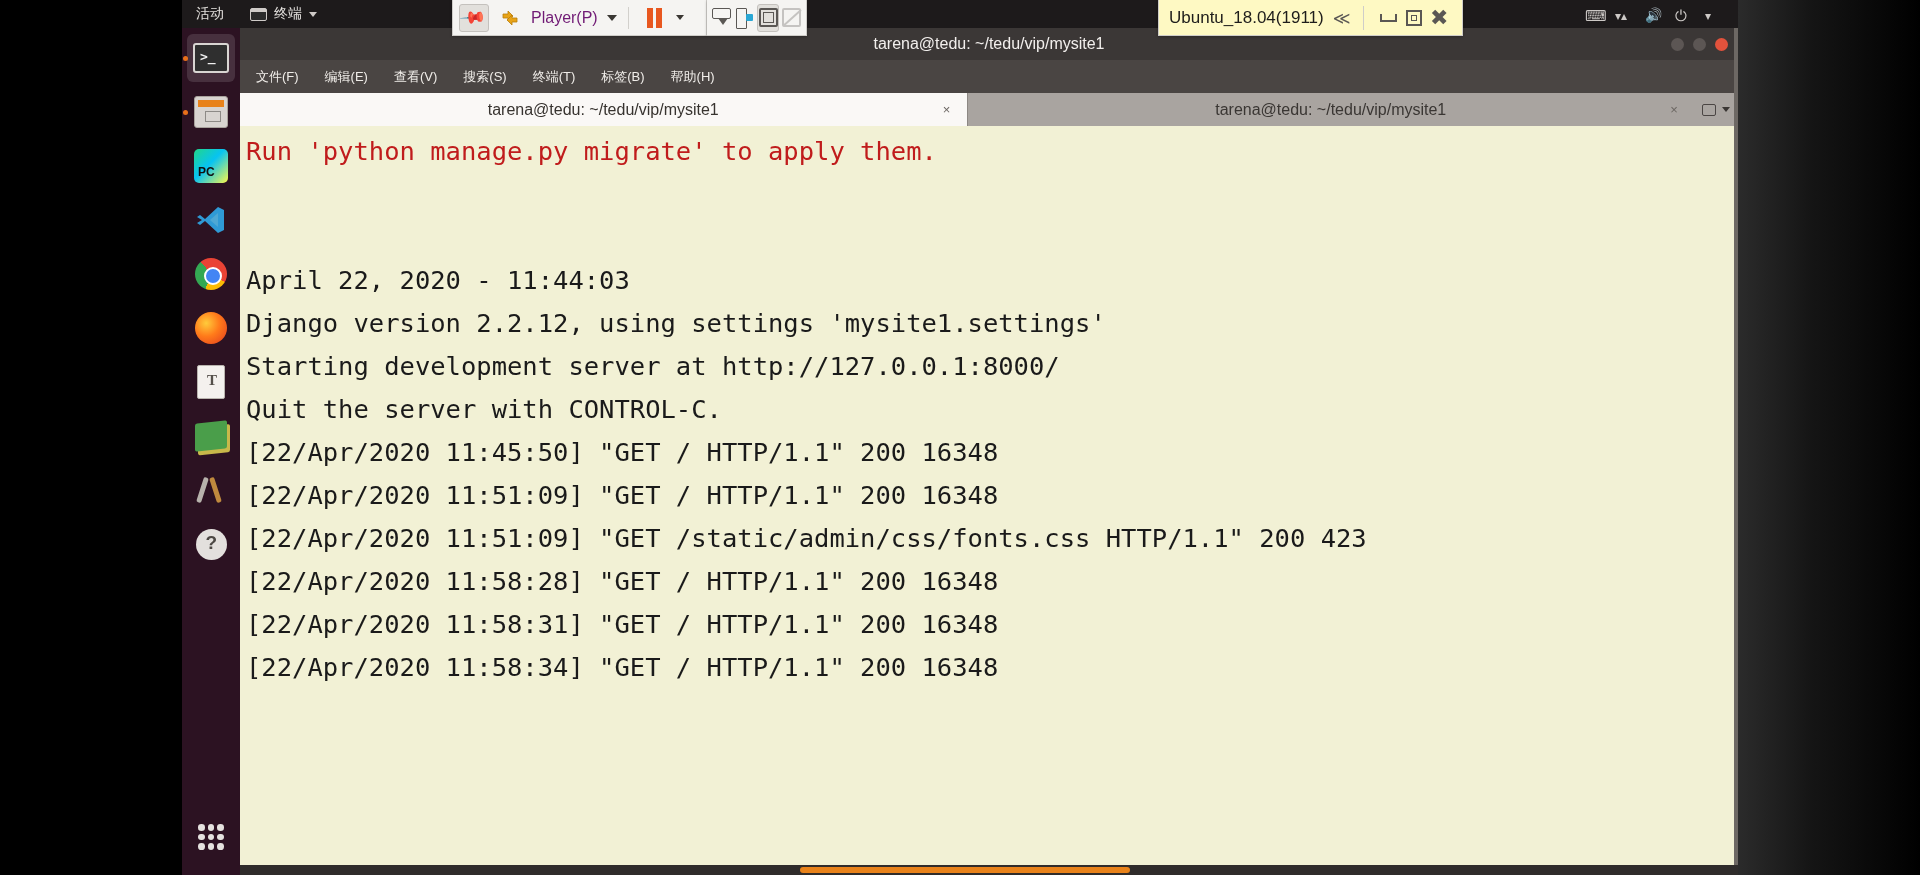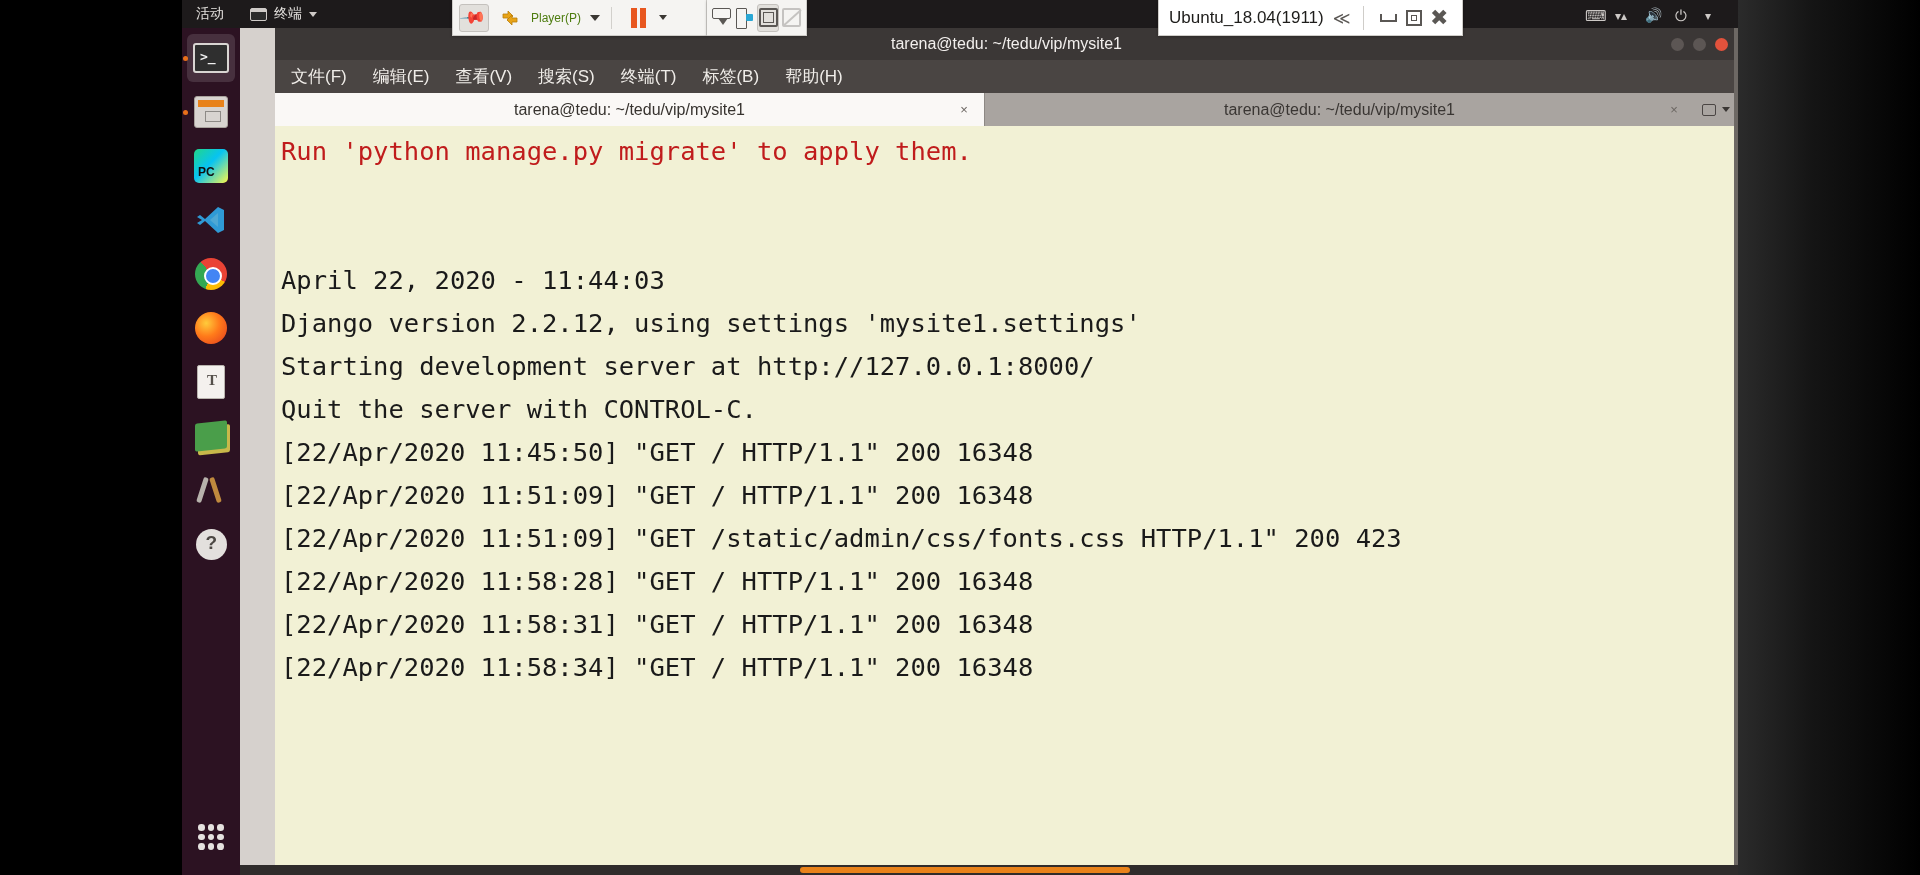--- a/index.html
+++ b/index.html
@@ -78,36 +78,35 @@
   .ic-help{width:31px;height:31px;border-radius:50%;background:#e3e0dd;position:relative;}
   .ic-help::after{content:"?";position:absolute;left:10px;top:3px;color:#4c4844;font:bold 19px "Liberation Sans",sans-serif;}
   .ic-apps{width:26px;height:26px;display:grid;grid-template-columns:repeat(3,1fr);grid-gap:3px;}
   .ic-apps span{background:#e5e2df;border-radius:50%;}
   .lnk-bottom{margin-top:auto;margin-bottom:14px;}
 
   
   #term-window{
     position:absolute; left:58px; top:28px; width:1498px; height:847px;
     background:#d6d1cd;
-    padding-left:35px;
   }
   #term-titlebar{
     height:32px; background:#3b3736; color:#ffffff;
     display:flex; align-items:center; justify-content:center;
     font-size:16px; position:relative;
   }
   #term-title{ color:#f2efed; font-family:"Liberation Sans",sans-serif; }
   .win-btns{ position:absolute; right:10px; top:0; height:32px; display:flex; align-items:center; gap:9px;}
   .wb{ width:13px;height:13px;border-radius:50%; }
   .wb.min{background:#5c5654;} .wb.max{background:#5c5654;} .wb.close{background:#e2523c;}
 
   #term-menubar{
     height:33px; background:#4a4543;
     display:flex; align-items:center; padding-left:12px; gap:18px;
-    color:#f0ede9; font-size:17px; font-family:"Liberation Sans",sans-serif;
+    color:#f0ede9; font-size:13px; font-family:"Liberation Sans",sans-serif;
   }
   #term-menubar .mi{ padding:2px 4px; cursor:default; white-space:nowrap;}
 
   #term-tabs{
     height:33px; background:#4a4543; display:flex; align-items:stretch;
   }
   .tab{
     flex:1 1 0; display:flex; align-items:center; justify-content:center;
     font-size:16px; font-family:"Liberation Sans",sans-serif; position:relative;
     min-width:0;
@@ -176,30 +175,30 @@
     box-shadow:0 1px 3px rgba(0,0,0,.25);
   }
   #vm-toolbar2{
     position:absolute; left:707px; top:0; width:100px; height:36px;
     background:#f5f4f2; border:1px solid #cfcdc9; border-top:0; border-left:0;
     display:flex; align-items:center; gap:2px; padding:0 4px;
     box-shadow:0 1px 3px rgba(0,0,0,.25);
   }
   #vm-rightbar{
     position:absolute; left:1158px; top:0; width:305px; height:36px;
-    background:#ffffff; border:1px solid #cfcdc9; border-top:0;
+    background:#fef9c3; border:1px solid #cfcdc9; border-top:0;
     display:flex; align-items:center; justify-content:flex-end; gap:0;
     padding:0 10px;
     box-shadow:0 1px 3px rgba(0,0,0,.25);
   }
   .vm-btn{ width:30px;height:28px; display:flex;align-items:center;justify-content:center;
            border-radius:3px;}
   .vm-btn.pressed{ background:#e2e0dc; border:1px solid #c4c1bd;}
   .pin-ico{ font-size:17px; color:#6d6a66; transform:rotate(40deg); }
-  .vm-label{ font-size:12px; color:#4d7c0f; font-family:"Liberation Sans",sans-serif;}
+  .vm-label{ font-size:16px; color:#701a75; font-family:"Liberation Sans",sans-serif;}
   .vm-caret{ width:0;height:0;border-left:5px solid transparent;border-right:5px solid transparent;
              border-top:6px solid #3a3733; margin-left:3px;}
   .vm-sep{ width:1px; height:22px; background:#d2d0cc; margin:0 5px;}
   .pause-ico{ display:flex; gap:3px;}
   .pause-ico i{ display:block; width:6px;height:20px;background:#e8571f;}
   .vm-caret-sm{ width:0;height:0;border-left:4px solid transparent;border-right:4px solid transparent;
                 border-top:5px solid #3a3733;}
   .snap-ico{ width:19px;height:19px;position:relative;}
   .snap-ico::before{content:"";position:absolute;left:0;top:0;width:17px;height:9px;border:1.6px solid #5a5754;border-radius:2px;}
   .snap-ico::after{content:"";position:absolute;left:6px;top:10px;width:0;height:0;border-left:5px solid transparent;border-right:5px solid transparent;border-top:7px solid #5a5754;}

